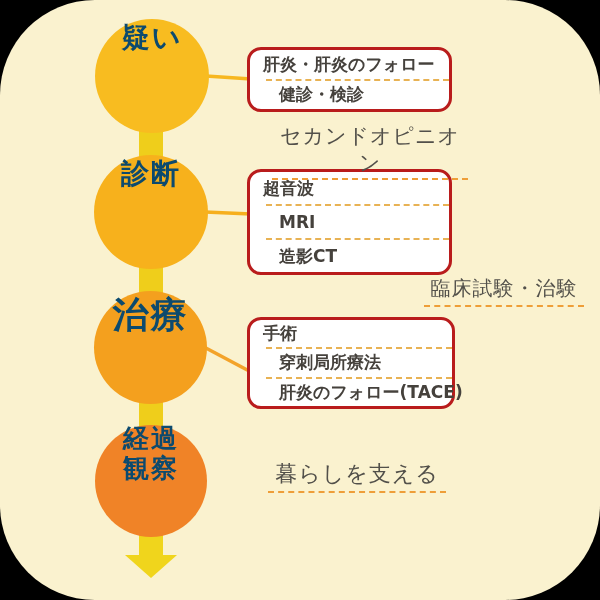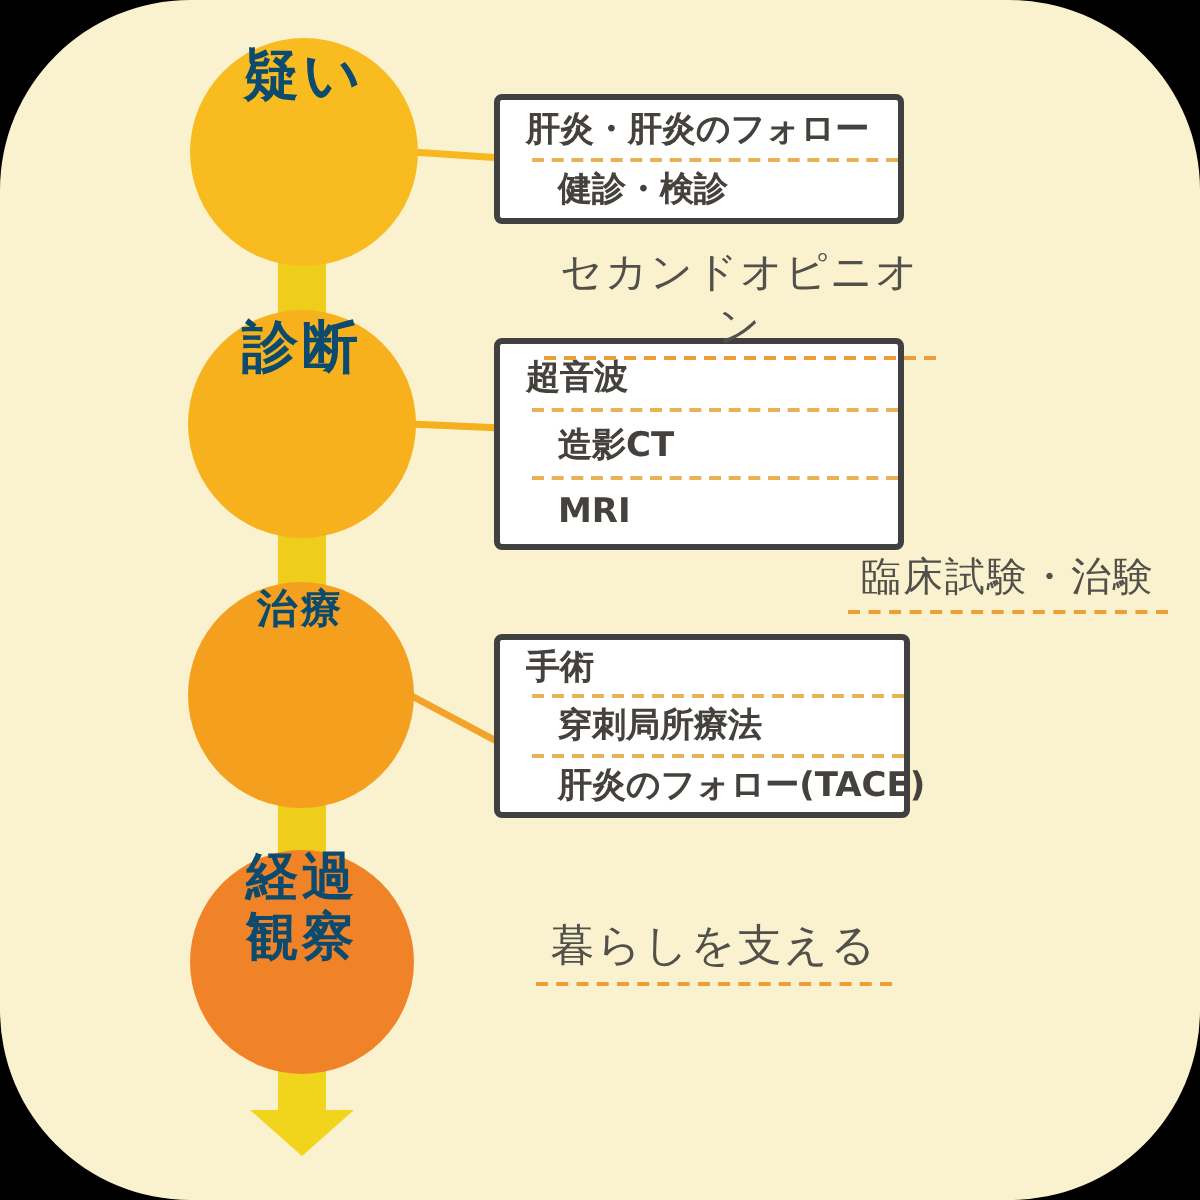--- a/index.html
+++ b/index.html
@@ -12,26 +12,26 @@
   .arrow-shaft{position:absolute;left:139px;top:535px;width:24px;height:21px;background:#F0D51C;}
   .arrow-head{position:absolute;left:125px;top:555px;width:0;height:0;
               border-left:26px solid transparent;border-right:26px solid transparent;
               border-top:23px solid #F0D51C;}
   
   .circle{position:absolute;border-radius:50%;display:flex;flex-direction:column;
           align-items:center;justify-content:flex-start;color:#0c4a6e;font-weight:700;
           text-align:center;letter-spacing:2px;font-family:Liberation Mono, monospace;}
   .c1{left:95px;top:19px;width:114px;height:114px;background:#F8BC20;font-size:28px;}
   .c2{left:94px;top:155px;width:114px;height:114px;background:#F7B11C;font-size:28px;}
-  .c3{left:94px;top:291px;width:113px;height:113px;background:#F4A01E;font-size:20px;}
+  .c3{left:94px;top:291px;width:113px;height:113px;background:#F4A01E;font-size:36px;}
   .c4{left:95px;top:425px;width:112px;height:112px;background:#F08327;font-size:26px;line-height:30px;}
   
   .connectors{position:absolute;left:0;top:0;width:600px;height:600px;pointer-events:none;}
   
-  .box{position:absolute;background:#FFFFFF;border:3px solid #404040;border-radius:4px;
+  .box{position:absolute;background:#FFFFFF;border:3px solid #b91c1c;border-radius:14px;
        display:flex;flex-direction:column;box-sizing:border-box;}
   .b1{left:247px;top:47px;width:205px;height:65px;}
   .b2{left:247px;top:169px;width:205px;height:106px;}
   .b3{left:247px;top:317px;width:208px;height:92px;}
   .row{flex:1;display:flex;align-items:center;padding-left:13px;
        font-size:17px;font-weight:700;color:#45413C;white-space:nowrap;}
   .row + .row{border-top:2px dashed #E8B254;margin-left:16px;}
   
   .note{position:absolute;text-align:center;color:#52504A;
         border-bottom:2px dashed #EE9E38;letter-spacing:1px;}
@@ -69,22 +69,22 @@
     <span>観察</span>
   </div>
 
   <div class="box b1">
     <div class="row">肝炎・肝炎のフォロー</div>
     <div class="row">健診・検診</div>
   </div>
 
   <div class="box b2">
     <div class="row">超音波</div>
+    <div class="row">MRI</div>
     <div class="row">造影CT</div>
-    <div class="row">MRI</div>
   </div>
 
   <div class="box b3">
     <div class="row">手術</div>
     <div class="row">穿刺局所療法</div>
     <div class="row">肝炎のフォロー(TACE)</div>
   </div>
 
   <div class="note n1">セカンドオピニオン</div>
   <div class="note n2">臨床試験・治験</div>

